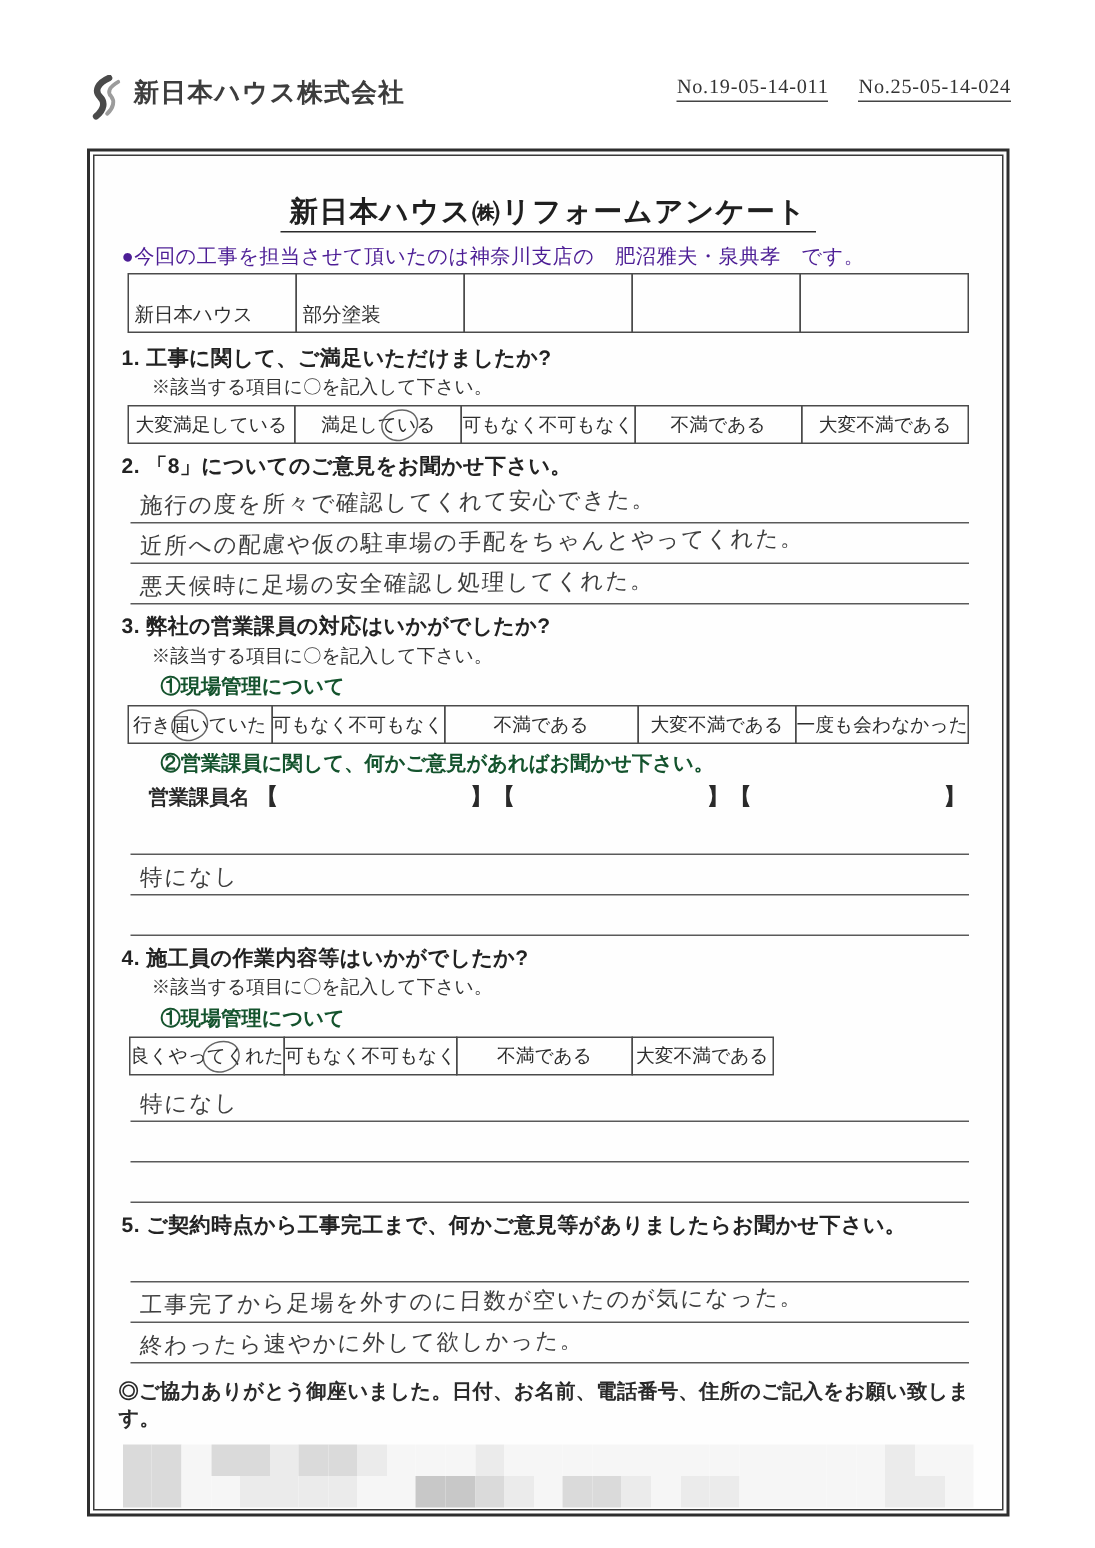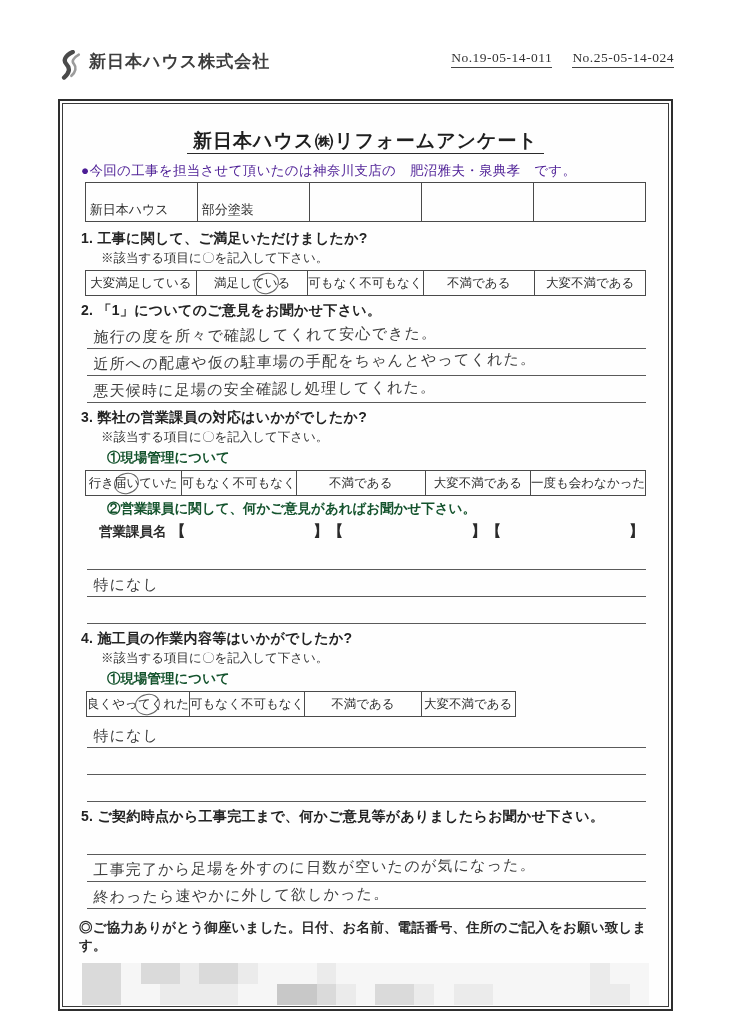--- a/index.html
+++ b/index.html
@@ -130,21 +130,21 @@
     <div class="q-label">1. 工事に関して、ご満足いただけましたか?</div>
     <div class="note">※該当する項目に〇を記入して下さい。</div>
     <div class="opt-tbl tbl-q1">
       <div class="opt">大変満足している</div>
       <div class="opt">満足している<span class="circle-mark"></span></div>
       <div class="opt">可もなく不可もなく</div>
       <div class="opt">不満である</div>
       <div class="opt">大変不満である</div>
     </div>
 
-    <div class="q-label">2. 「1」についてのご意見をお聞かせ下さい。</div>
+    <div class="q-label">2. 「8」についてのご意見をお聞かせ下さい。</div>
     <div class="ans-area">
       <div class="ans-line">
             <span class="hand">施行の度を所々で確認してくれて安心できた。</span>
           </div>
       <div class="ans-line">
             <span class="hand">近所への配慮や仮の駐車場の手配をちゃんとやってくれた。</span>
           </div>
       <div class="ans-line">
             <span class="hand">悪天候時に足場の安全確認し処理してくれた。</span>
           </div>

